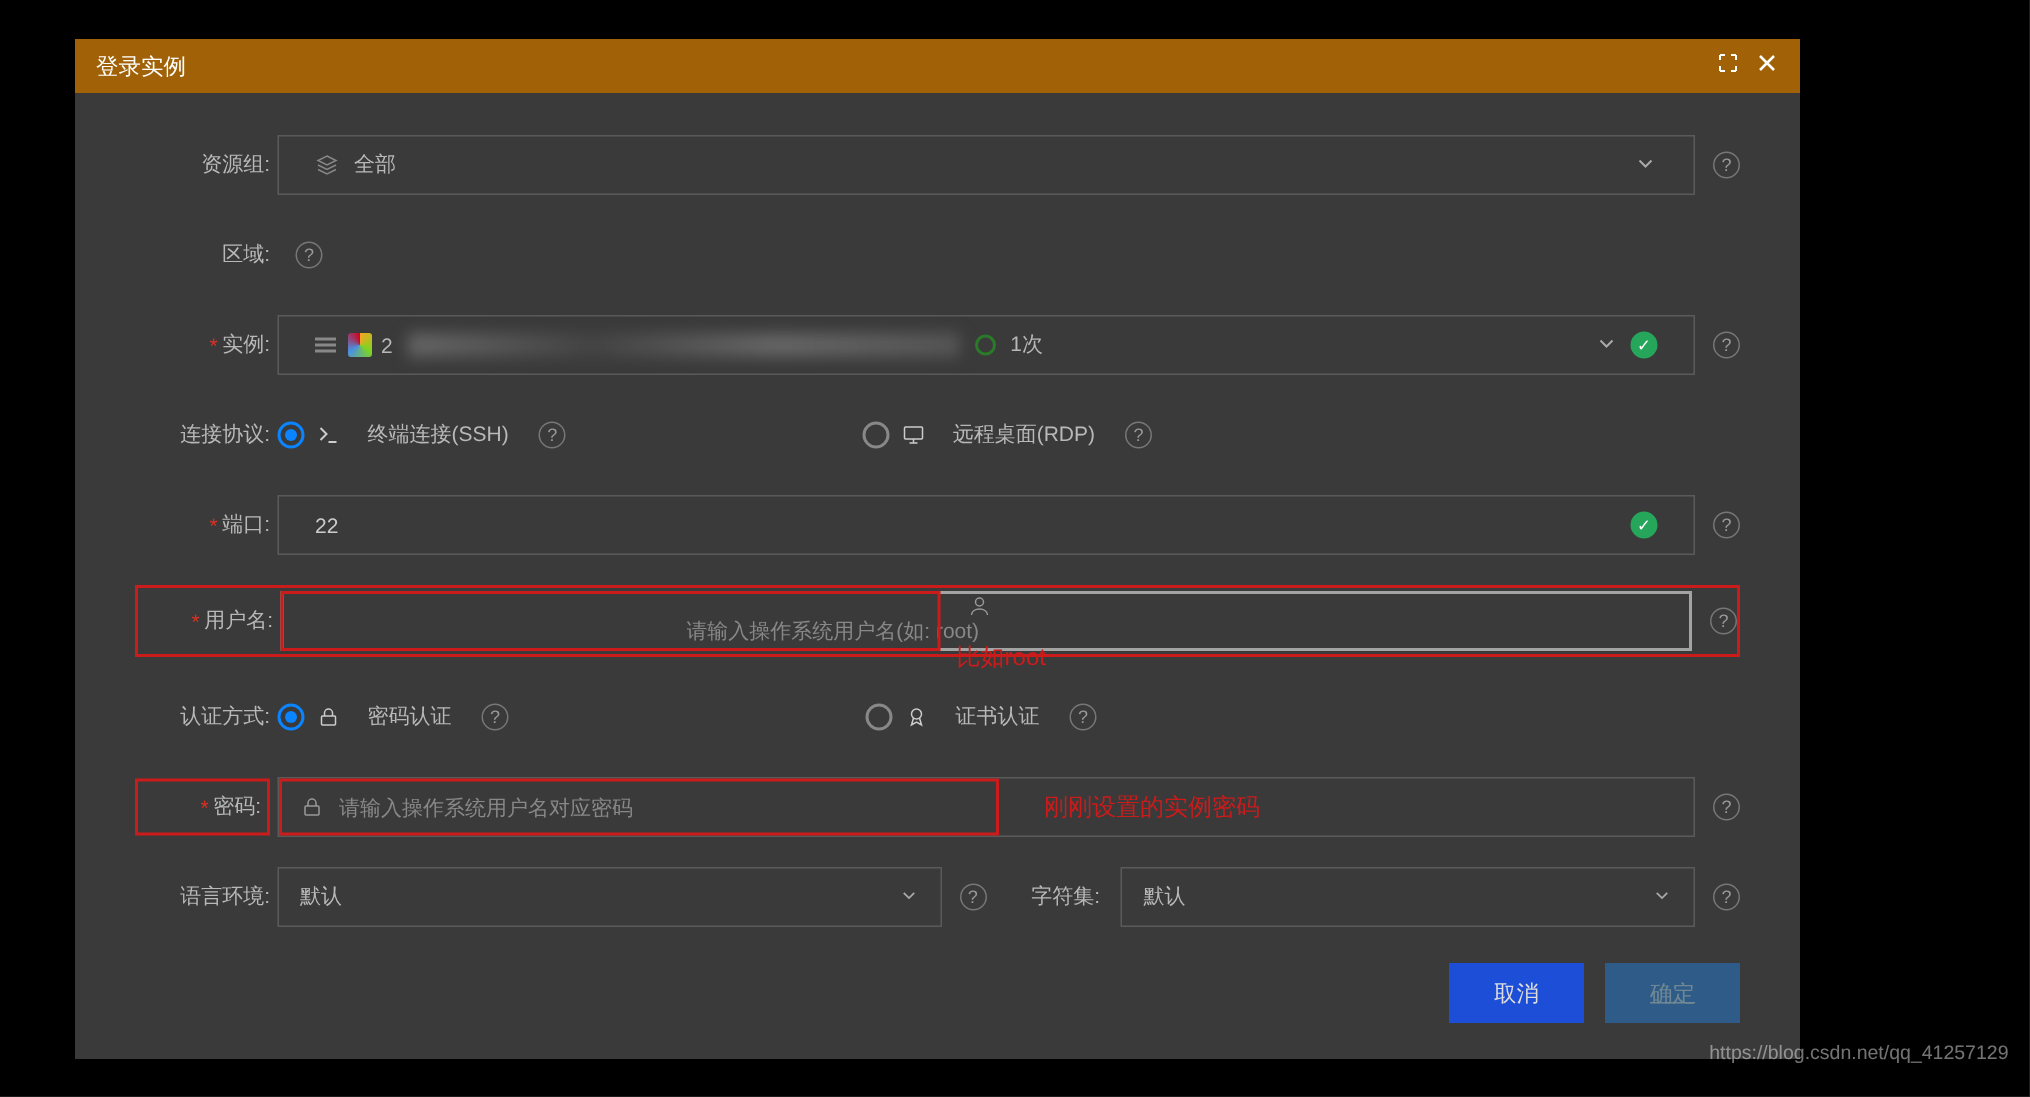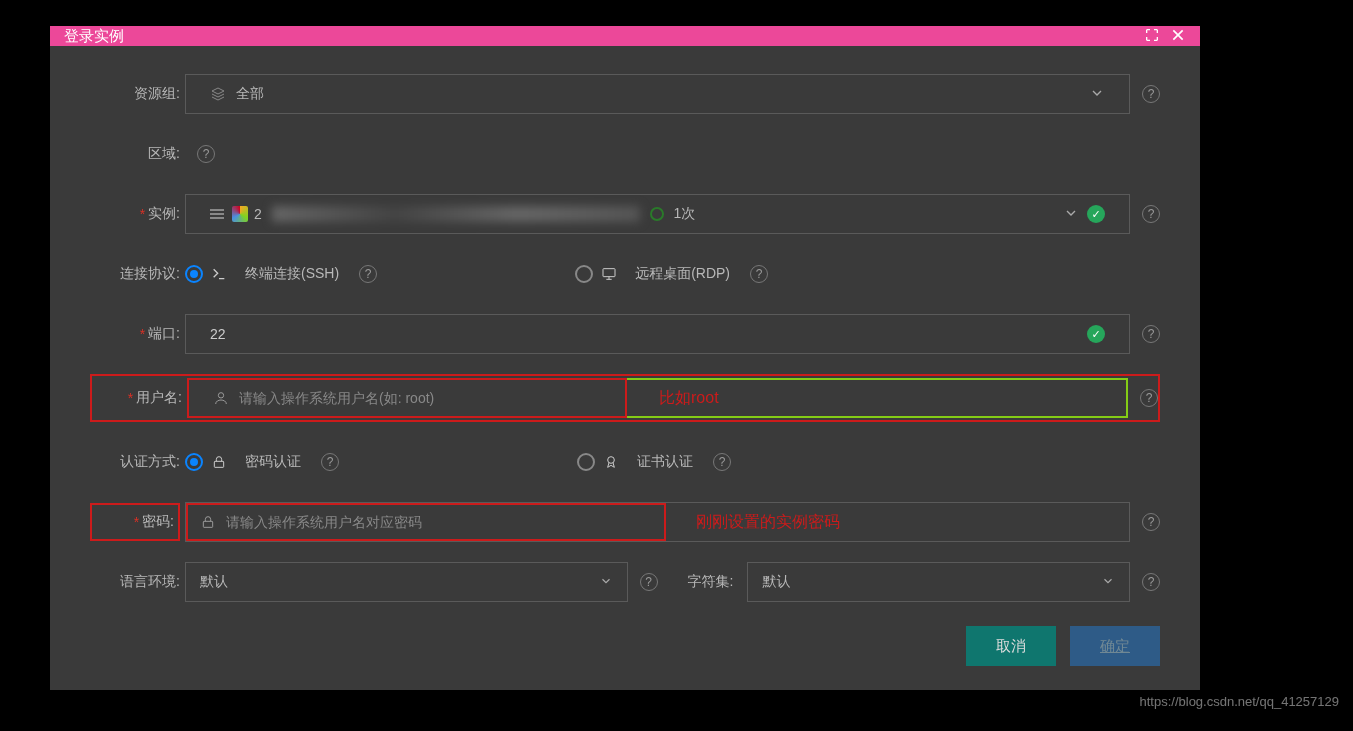--- a/index.html
+++ b/index.html
@@ -1,18 +1,18 @@
 <!DOCTYPE html>
 <html><head>
 <meta charset="utf-8">
 <style>
 * { box-sizing: border-box; margin: 0; padding: 0; }
 body { background: #000; font-family: -apple-system, "Microsoft YaHei", sans-serif; font-size: 14px; color: #b8b8b8; width: 1353px; height: 731px; position: relative; }
 .dialog { position: absolute; left: 50px; top: 26px; width: 1150px; background: #3a3a3a; }
-.titlebar { background: #ec4899; height: 20px; display: flex; align-items: center; justify-content: space-between; padding: 0 14px; color: #fff; font-size: 15px; }
+.titlebar { background: #a16207; height: 36px; display: flex; align-items: center; justify-content: space-between; padding: 0 14px; color: #fff; font-size: 15px; }
 .titlebar-actions { display: flex; gap: 10px; }
 .titlebar-actions svg { width: 16px; height: 16px; cursor: pointer; }
 .body { padding: 28px 40px 24px 40px; }
 .row { display: flex; align-items: center; margin-bottom: 20px; min-height: 40px; }
 .label { width: 90px; text-align: right; margin-right: 5px; flex-shrink: 0; display:flex; justify-content:flex-end; align-items:center; gap:3px;}
 .req { color: #d93025; }
 .field { flex: 1; height: 40px; border: 1px solid #5a5a5a; display: flex; align-items: center; padding: 0 24px; position: relative; background: #3a3a3a; }
 .field-input { background: transparent; border: none; color: #ccc; font-size: 14px; outline: none; flex:1; }
 .field-input::placeholder { color: #888; }
 .chev { margin-left: auto; }
@@ -24,25 +24,25 @@
 .radio.checked::after { content:''; width:8px; height:8px; background:#0a84ff; border-radius:50%; }
 .two-col { display:flex; flex:1; gap: 30px; align-items:flex-start;}
 .halfsel { flex:1; display:flex; align-items:center;}
 .halfsel .label2 { margin-right: 14px; }
 .sel { flex:1; height:40px; border:1px solid #5a5a5a; display:flex; align-items:center; padding:0 14px; justify-content:space-between;}
 .flag { width:22px; height:15px; background:#de2910; margin-right:8px; position:relative; display:inline-block;}
 .flag::before{content:'★';position:absolute;left:2px;top:-1px;color:#ffde00;font-size:8px;}
 .green-check { width:18px; height:18px; background:#26a65b; border-radius:50%; color:#fff; display:inline-flex; align-items:center; justify-content:center; font-size:11px; flex-shrink:0;}
 .blur { filter: blur(5px); background: linear-gradient(90deg,#666,#444,#666,#555); height:16px; flex:1; margin:0 10px; border-radius:2px;}
 .redbox { border:2px solid #cc1b1b; }
-.bluebox { border:2px solid #84cc16; }
+.bluebox { border:2px solid #a3a3a3;flex-direction:column; }
 .annot { color: #cc1b1b; font-size: 16px; margin-left: 20px; }
 .footer { display:flex; justify-content:flex-end; gap:14px; margin-top: 24px;}
 .btn { width: 90px; height: 40px; display:inline-flex; align-items:center; justify-content:center; cursor:pointer; font-size:15px;}
-.btn-cancel { background:#0f766e; color:#ddd;}
+.btn-cancel { background:#1d4ed8; color:#ddd;}
 .btn-ok { background:#2a6aa8; color:#8ab; opacity:0.7;text-decoration:underline;}
 .watermark { position:absolute; right:14px; bottom:22px; color:rgba(255,255,255,0.45); font-size:13px;}
 .lines{display:inline-flex;flex-direction:column;gap:2px;margin-right:8px;}
 .lines span{width:14px;height:2px;background:#888;}
 .radio-group{display:flex;align-items:center;gap:9px;flex:1;}
 .radio-opt{display:flex;align-items:center;gap:8px;}
 .spacer{flex:1;}
 </style>
 </head>
 <body>

